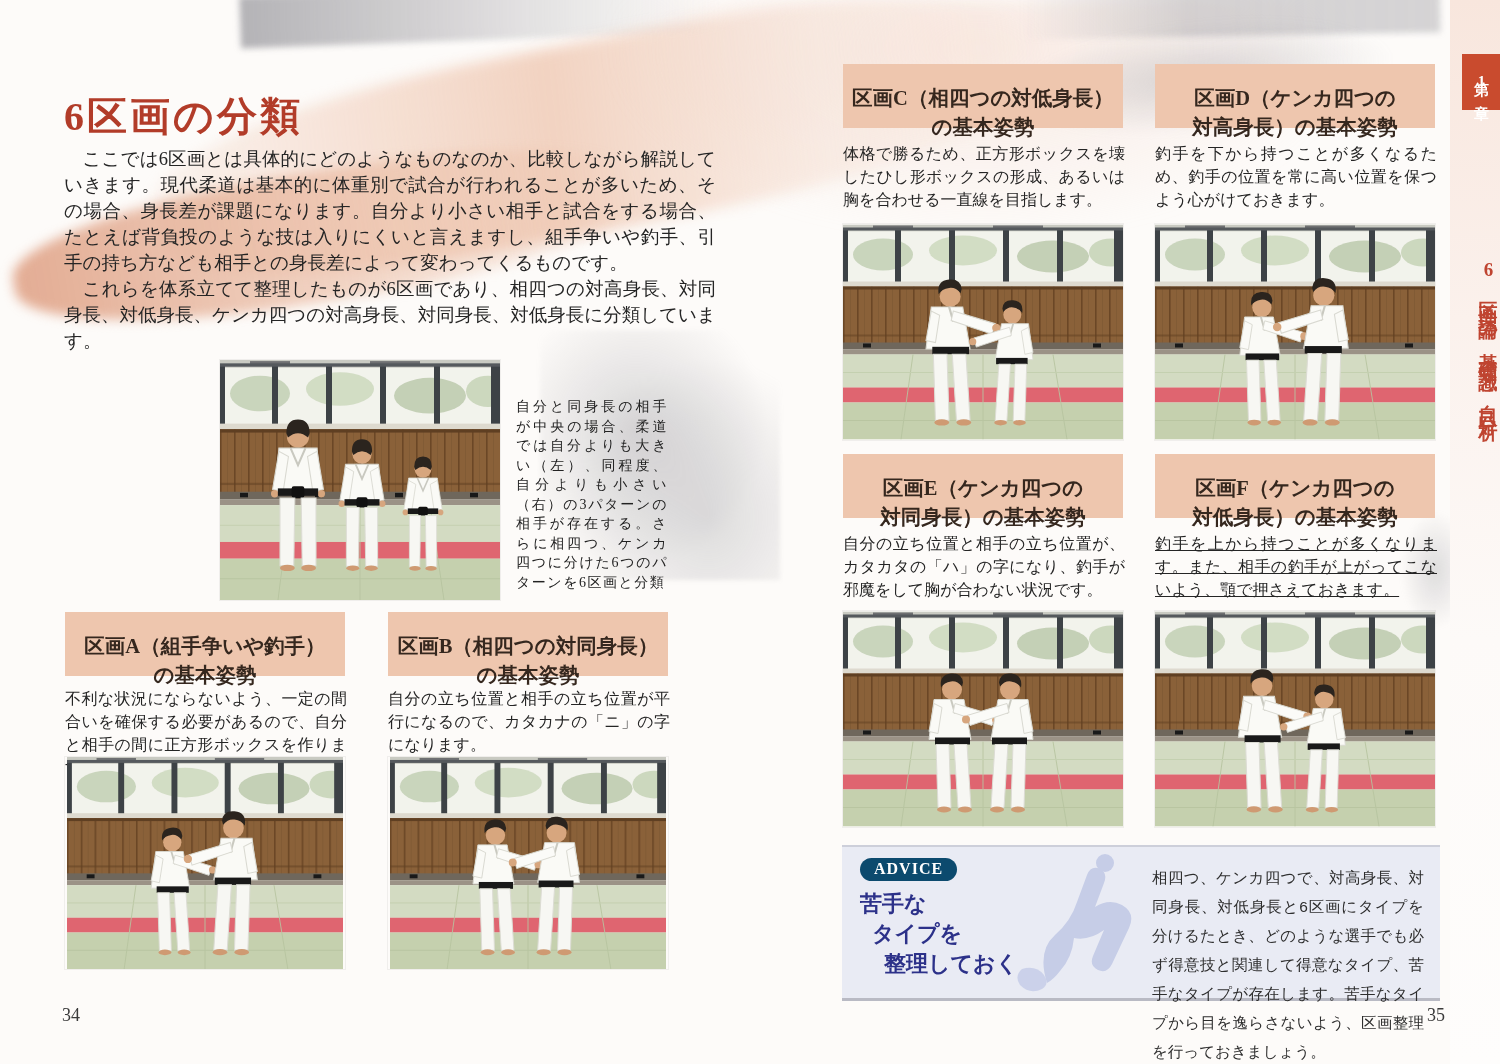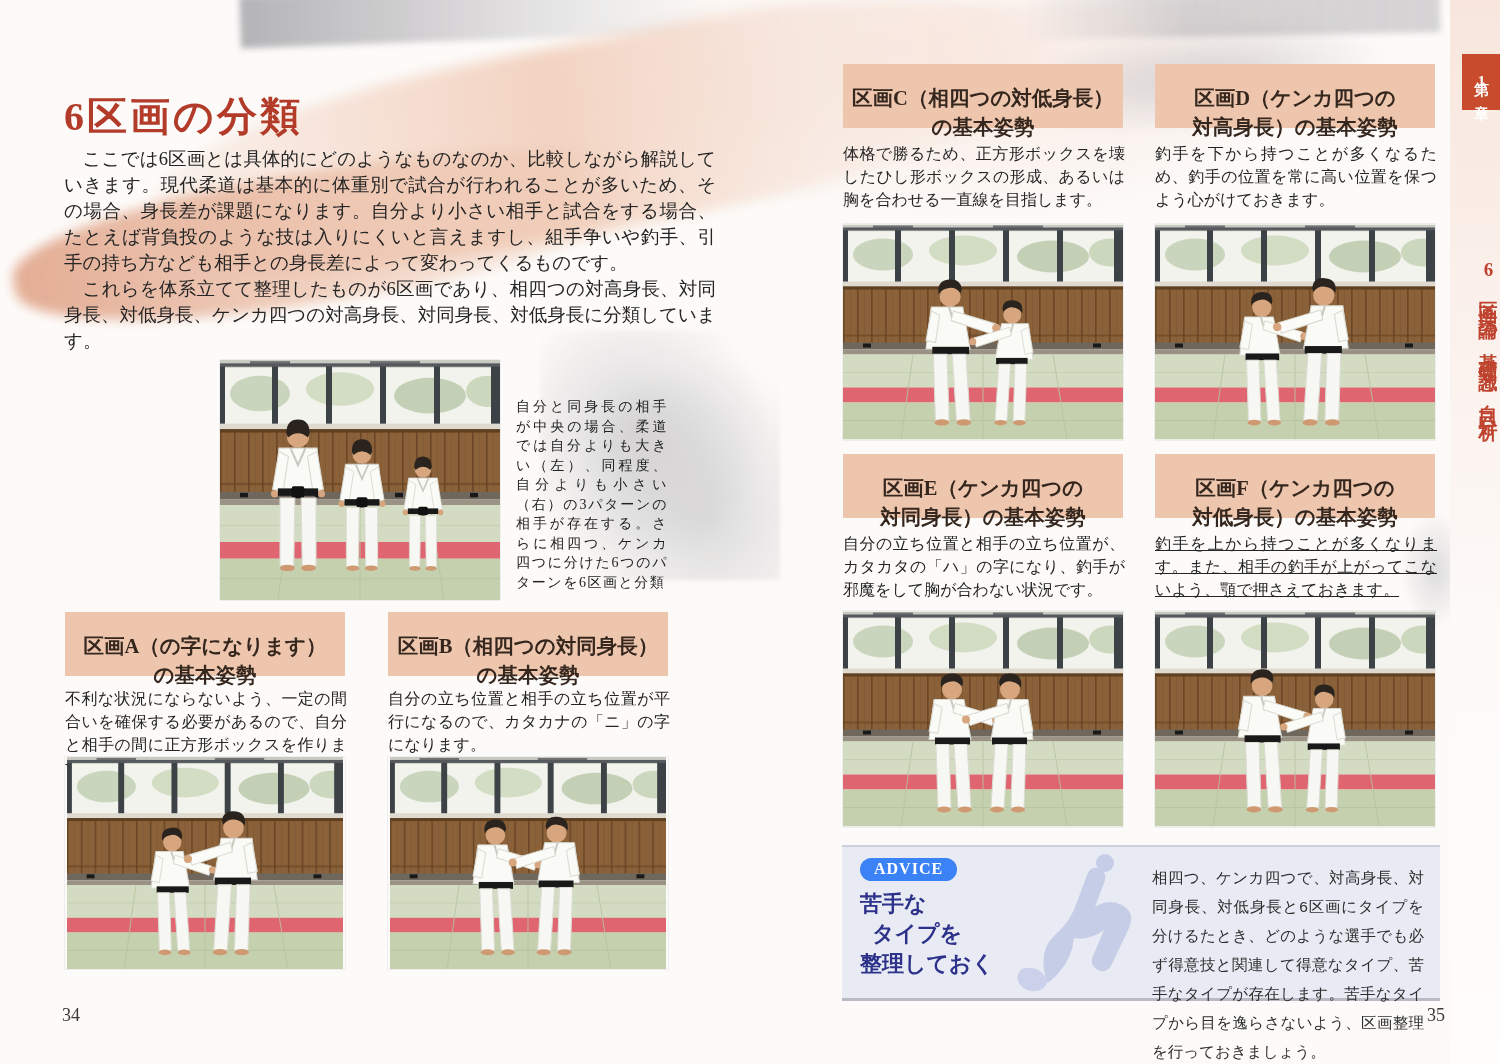--- a/index.html
+++ b/index.html
@@ -35,26 +35,26 @@
   .pn-left{left:62px;} .pn-right{left:1395px;width:50px;text-align:right;}
   
   .sec-head{position:absolute;width:280px;height:64px;background:#eec6ae;color:#35271e;
             text-align:center;font-weight:bold;font-size:20.5px;line-height:29px;padding-top:20px;box-sizing:border-box;}
   .sec-body{position:absolute;width:282px;font-size:16px;line-height:23px;text-align:justify;}
   .photo{position:absolute;box-shadow:0 0 0 1px rgba(0,0,0,.05);}
   .photo svg{display:block;}
   
   .advice{position:absolute;left:842px;top:845px;width:598px;height:153px;background:#e9ebf4;
           border-top:2px solid #cdcfda;box-shadow:0 3px 0 #b9bac4;box-sizing:border-box;}
-  .advice-badge{position:absolute;left:18px;top:11px;background:#3b82f6;color:#fff;font-weight:bold;
+  .advice-badge{position:absolute;left:18px;top:11px;background:#0c4a6e;color:#fff;font-weight:bold;
           font-size:16px;padding:2px 14px 3px;border-radius:13px;letter-spacing:1px;}
   .advice-head{position:absolute;left:18px;top:42px;color:#2c3189;font-size:22px;line-height:30px;font-weight:bold;}
   .advice-head span{display:block;}
   .advice-head span:nth-child(2){margin-left:12px;}
-  .advice-head span:nth-child(3){}
+  .advice-head span:nth-child(3){margin-left:24px;}
   .advice-sil{position:absolute;left:150px;top:4px;}
   .advice-body{position:absolute;left:310px;top:16px;width:272px;font-size:15.5px;line-height:29px;
           text-align:justify;font-family:"Liberation Sans","DejaVu Sans",sans-serif;color:#2e2e2e;}
   
   .side{position:absolute;left:1450px;top:0;width:50px;height:1064px;
         background:linear-gradient(180deg,#f8e6dd 0%,#fbf1ec 30%,#fdfaf8 60%,#fefdfc 100%);}
   .side-chapter{position:absolute;left:1462px;top:54px;width:38px;height:56px;background:#c94b2e;color:#fff;
         writing-mode:vertical-rl;text-orientation:upright;font-size:15px;font-weight:bold;letter-spacing:3px;
         display:flex;align-items:center;justify-content:center;}
   .side-title{position:absolute;left:1459px;top:116px;width:42px;height:440px;color:#bf4430;
@@ -167,21 +167,21 @@
       <use href="#dojo" width="280" height="240"></use>
       <use href="#jfront" transform="translate(78,210) scale(1.06)"></use>
       <use href="#jfront" transform="translate(142,210) scale(0.92)"></use>
       <use href="#jfront" transform="translate(203,210) scale(0.8)"></use>
     </svg>
   </div>
 
   <div class="caption">自分と同身長の相手が中央の場合、柔道では自分よりも大きい（左）、同程度、自分よりも小さい（右）の3パターンの相手が存在する。さらに相四つ、ケンカ四つに分けた6つのパターンを6区画と分類</div>
 
   <div class="sec-head" style="left:65px;top:612px;">
-    <span>区画A（の字になります）</span><br>
+    <span>区画A（組手争いや釣手）</span><br>
     <span>の基本姿勢</span>
   </div>
   <div class="sec-body" style="left:65px;top:687px;">不利な状況にならないよう、一定の間合いを確保する必要があるので、自分と相手の間に正方形ボックスを作ります。</div>
   <div class="photo" style="left:65px;top:757px;">
     <svg viewBox="0 0 280 215" width="280" height="212">
       <use href="#dojo" width="280" height="215"></use>
       <use href="#jpair" transform="translate(104,200) scale(0.93)"></use>
       <use href="#jpair" transform="translate(172,200) scale(-1.05,1.05)"></use>
     </svg>
   </div>

